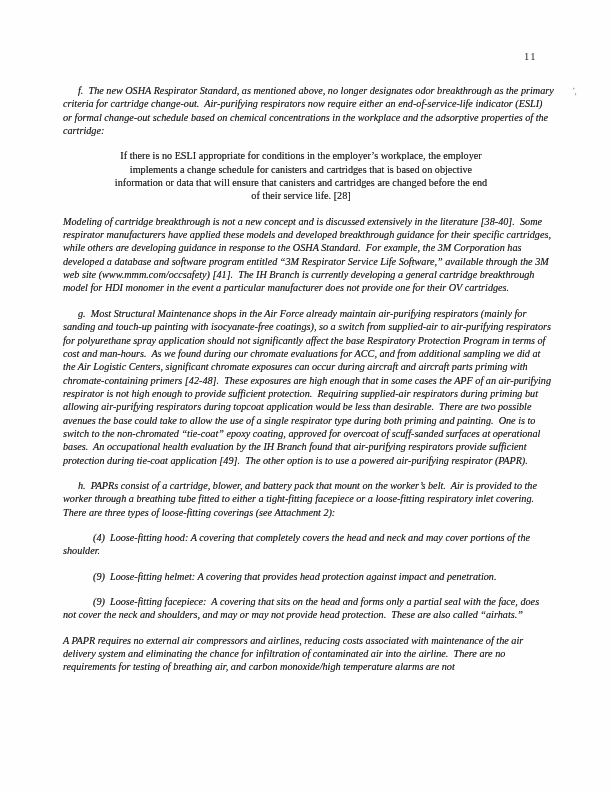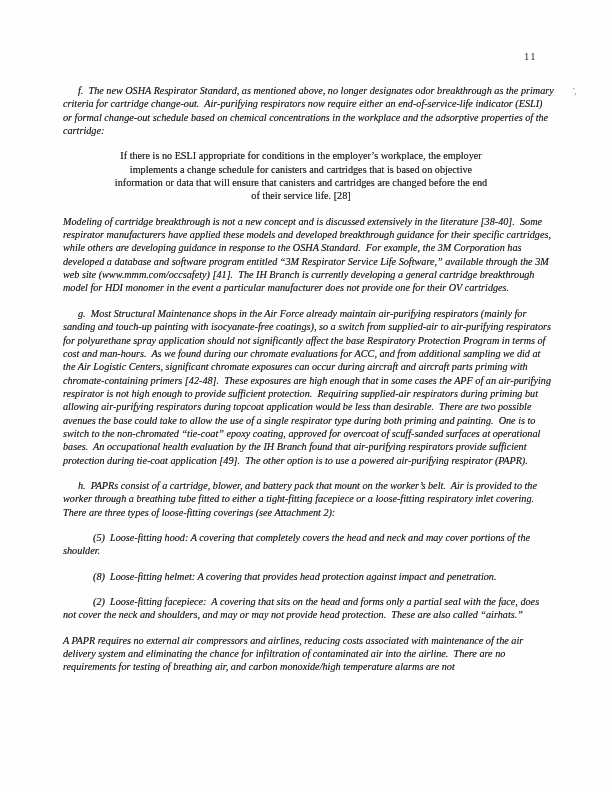--- a/index.html
+++ b/index.html
@@ -74,22 +74,22 @@
     <p class="para indent-first">f.  The new OSHA Respirator Standard, as mentioned above, no longer designates odor breakthrough as the primary criteria for cartridge change-out.  Air-purifying respirators now require either an end-of-service-life indicator (ESLI) or formal change-out schedule based on chemical concentrations in the workplace and the adsorptive properties of the cartridge:</p>
 
     <blockquote class="quote">If there is no ESLI appropriate for conditions in the employer’s workplace, the employer implements a change schedule for canisters and cartridges that is based on objective information or data that will ensure that canisters and cartridges are changed before the end of their service life. [28]</blockquote>
 
     <p class="para">Modeling of cartridge breakthrough is not a new concept and is discussed extensively in the literature [38-40].  Some respirator manufacturers have applied these models and developed breakthrough guidance for their specific cartridges, while others are developing guidance in response to the OSHA Standard.  For example, the 3M Corporation has developed a database and software program entitled “3M Respirator Service Life Software,” available through the 3M web site (www.mmm.com/occsafety) [41].  The IH Branch is currently developing a general cartridge breakthrough model for HDI monomer in the event a particular manufacturer does not provide one for their OV cartridges.</p>
 
     <p class="para indent-first">g.  Most Structural Maintenance shops in the Air Force already maintain air-purifying respirators (mainly for sanding and touch-up painting with isocyanate-free coatings), so a switch from supplied-air to air-purifying respirators for polyurethane spray application should not significantly affect the base Respiratory Protection Program in terms of cost and man-hours.  As we found during our chromate evaluations for ACC, and from additional sampling we did at the Air Logistic Centers, significant chromate exposures can occur during aircraft and aircraft parts priming with chromate-containing primers [42-48].  These exposures are high enough that in some cases the APF of an air-purifying respirator is not high enough to provide sufficient protection.  Requiring supplied-air respirators during priming but allowing air-purifying respirators during topcoat application would be less than desirable.  There are two possible avenues the base could take to allow the use of a single respirator type during both priming and painting.  One is to switch to the non-chromated “tie-coat” epoxy coating, approved for overcoat of scuff-sanded surfaces at operational bases.  An occupational health evaluation by the IH Branch found that air-purifying respirators provide sufficient protection during tie-coat application [49].  The other option is to use a powered air-purifying respirator (PAPR).</p>
 
     <p class="para indent-first">h.  PAPRs consist of a cartridge, blower, and battery pack that mount on the worker’s belt.  Air is provided to the worker through a breathing tube fitted to either a tight-fitting facepiece or a loose-fitting respiratory inlet covering.  There are three types of loose-fitting coverings (see Attachment 2):</p>
 
-    <p class="para list-item">(5)  Loose-fitting hood: A covering that completely covers the head and neck and may cover portions of the shoulder.</p>
+    <p class="para list-item">(4)  Loose-fitting hood: A covering that completely covers the head and neck and may cover portions of the shoulder.</p>
 
-    <p class="para list-item">(8)  Loose-fitting helmet: A covering that provides head protection against impact and penetration.</p>
+    <p class="para list-item">(9)  Loose-fitting helmet: A covering that provides head protection against impact and penetration.</p>
 
-    <p class="para list-item">(2)  Loose-fitting facepiece:  A covering that sits on the head and forms only a partial seal with the face, does not cover the neck and shoulders, and may or may not provide head protection.  These are also called “airhats.”</p>
+    <p class="para list-item">(9)  Loose-fitting facepiece:  A covering that sits on the head and forms only a partial seal with the face, does not cover the neck and shoulders, and may or may not provide head protection.  These are also called “airhats.”</p>
 
     <p class="para">A PAPR requires no external air compressors and airlines, reducing costs associated with maintenance of the air delivery system and eliminating the chance for infiltration of contaminated air into the airline.  There are no requirements for testing of breathing air, and carbon monoxide/high temperature alarms are not</p>
 
   </div>
 </div>
 
 </body></html>

